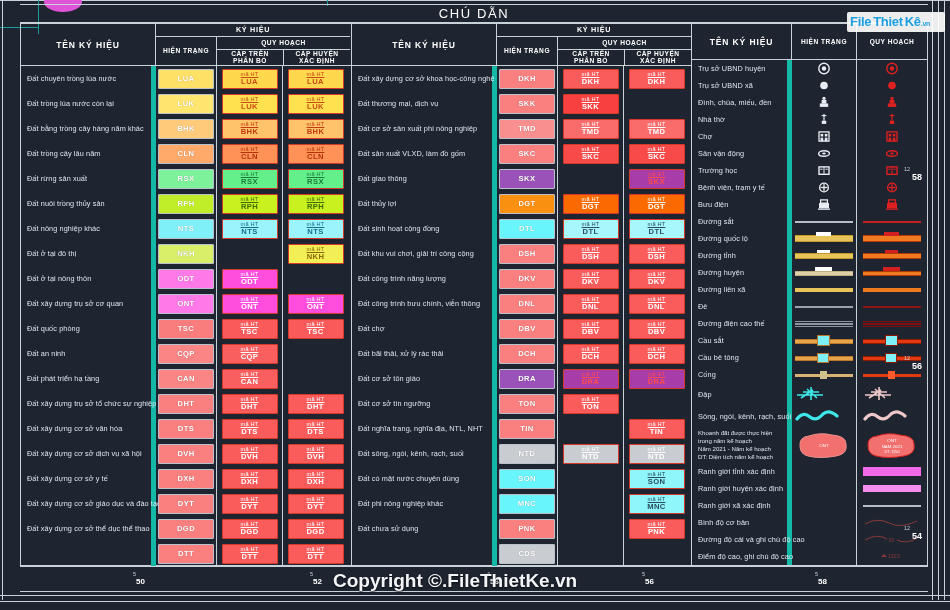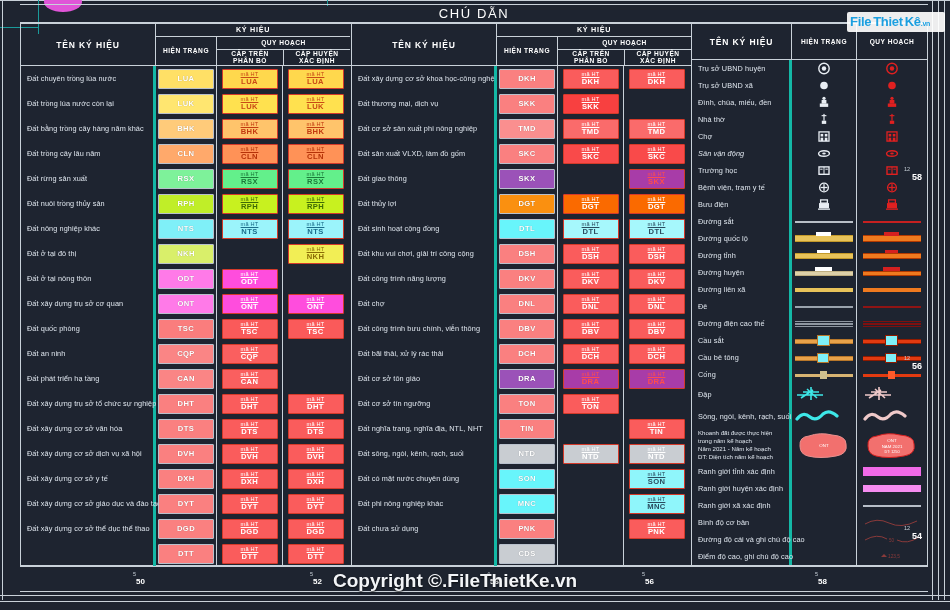--- a/index.html
+++ b/index.html
@@ -63,21 +63,21 @@
   .bhead .simple2 .c {
     display: flex; align-items: center; justify-content: center;
   }
   .bhead .simple2 .c + .c { border-left: 1px solid #c9d1d9; }
   .bhead .simple2 .c span {
     color: #fff; font-size: 6.6px; letter-spacing: .5px; font-weight: 700;
   }
 
   .bbody { flex: 1; display: flex; }
   .labelcol {
-    border-right: 3px solid #14b8a6;
+    border-right: 5px solid #14b8a6;
     display: flex; flex-direction: column;
   }
   .labelcol .lrow { display: flex; align-items: center; padding-left: 6px; }
   .labelcol .lrow span {
     color: #dfe6ee; font-size: 7.3px; letter-spacing: .1px; white-space: nowrap;
   }
   .labelcol .lrow.multi { align-items: center; }
   .labelcol .lrow.multi .ml {
     color: #dfe6ee; font-size: 6.1px; line-height: 1.28; white-space: nowrap;
   }
@@ -638,24 +638,24 @@
             <div class="lrow" style="height: 25px;">
               <span>Đất sinh hoạt cộng đồng</span>
             </div>
             <div class="lrow" style="height: 25px;">
               <span>Đất khu vui chơi, giải trí công cộng</span>
             </div>
             <div class="lrow" style="height: 25px;">
               <span>Đất công trình năng lượng</span>
             </div>
             <div class="lrow" style="height: 25px;">
+              <span>Đất công trình bưu chính, viễn thông</span>
+            </div>
+            <div class="lrow" style="height: 25px;">
               <span>Đất chợ</span>
-            </div>
-            <div class="lrow" style="height: 25px;">
-              <span>Đất công trình bưu chính, viễn thông</span>
             </div>
             <div class="lrow" style="height: 25px;">
               <span>Đất bãi thải, xử lý rác thải</span>
             </div>
             <div class="lrow" style="height: 25px;">
               <span>Đất cơ sở tôn giáo</span>
             </div>
             <div class="lrow" style="height: 25px;">
               <span>Đất cơ sở tín ngưỡng</span>
             </div>
@@ -1005,21 +1005,21 @@
             </div>
             <div class="lrow" style="height: 17px;">
               <span>Đình, chùa, miếu, đền</span>
             </div>
             <div class="lrow" style="height: 17px;">
               <span>Nhà thờ</span>
             </div>
             <div class="lrow" style="height: 17px;">
               <span>Chợ</span>
             </div>
-            <div class="lrow" style="height: 17px; font-style: italic;">
+            <div class="lrow" style="height: 17px;">
               <span>Sân vận động</span>
             </div>
             <div class="lrow" style="height: 17px;">
               <span>Trường học</span>
             </div>
             <div class="lrow" style="height: 17px;">
               <span>Bệnh viện, trạm y tế</span>
             </div>
             <div class="lrow" style="height: 17px;">
               <span>Bưu điện</span>

